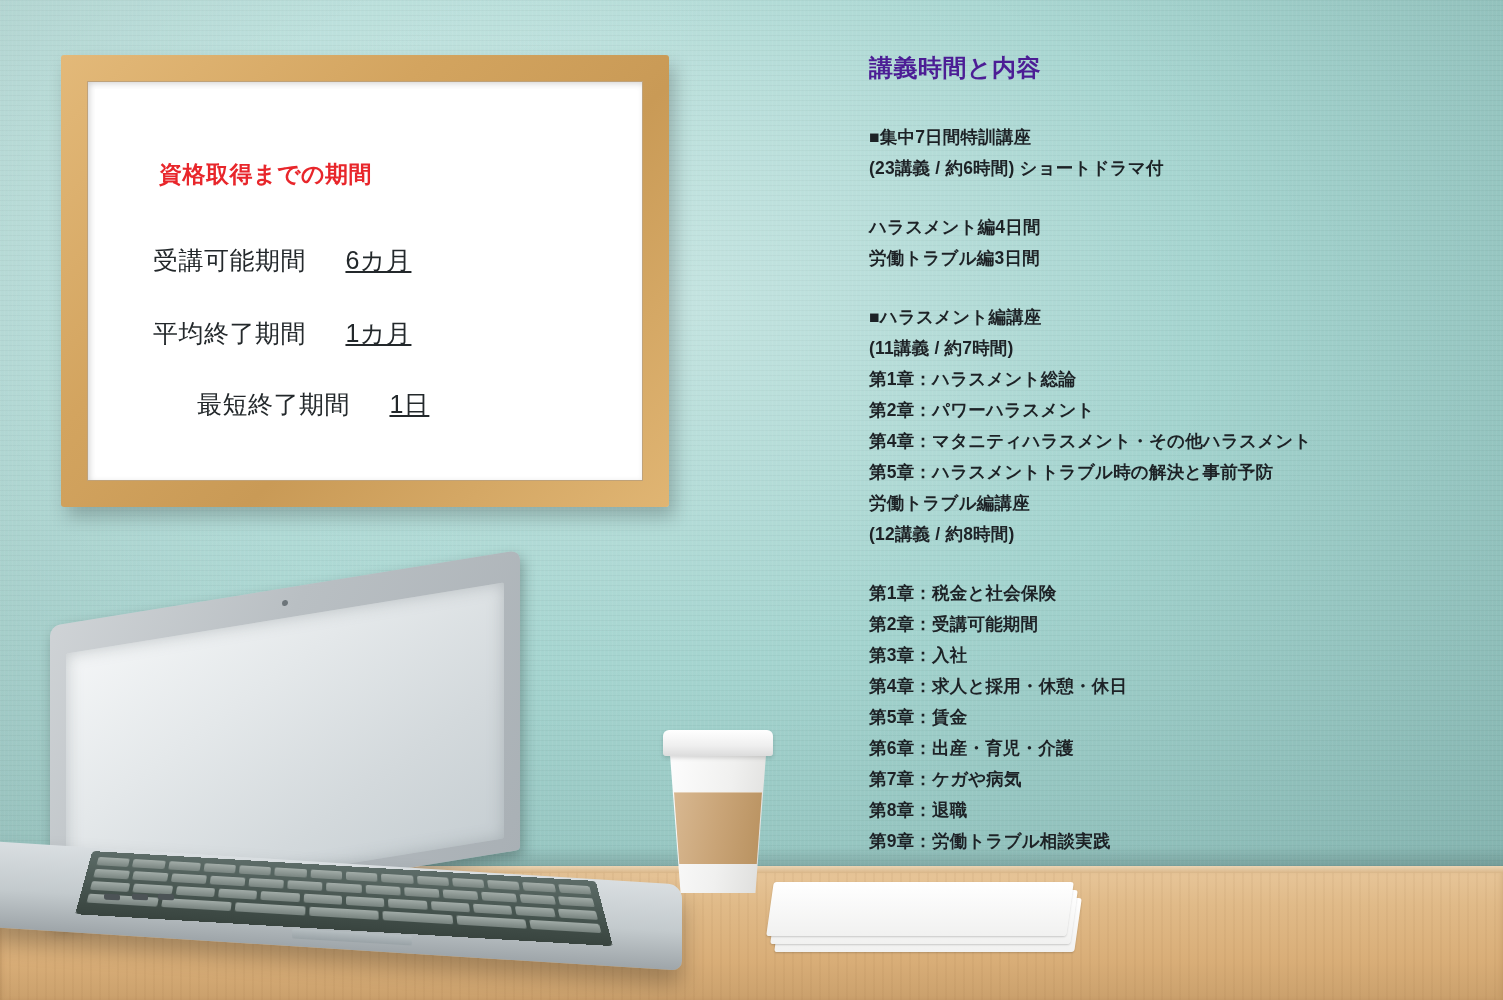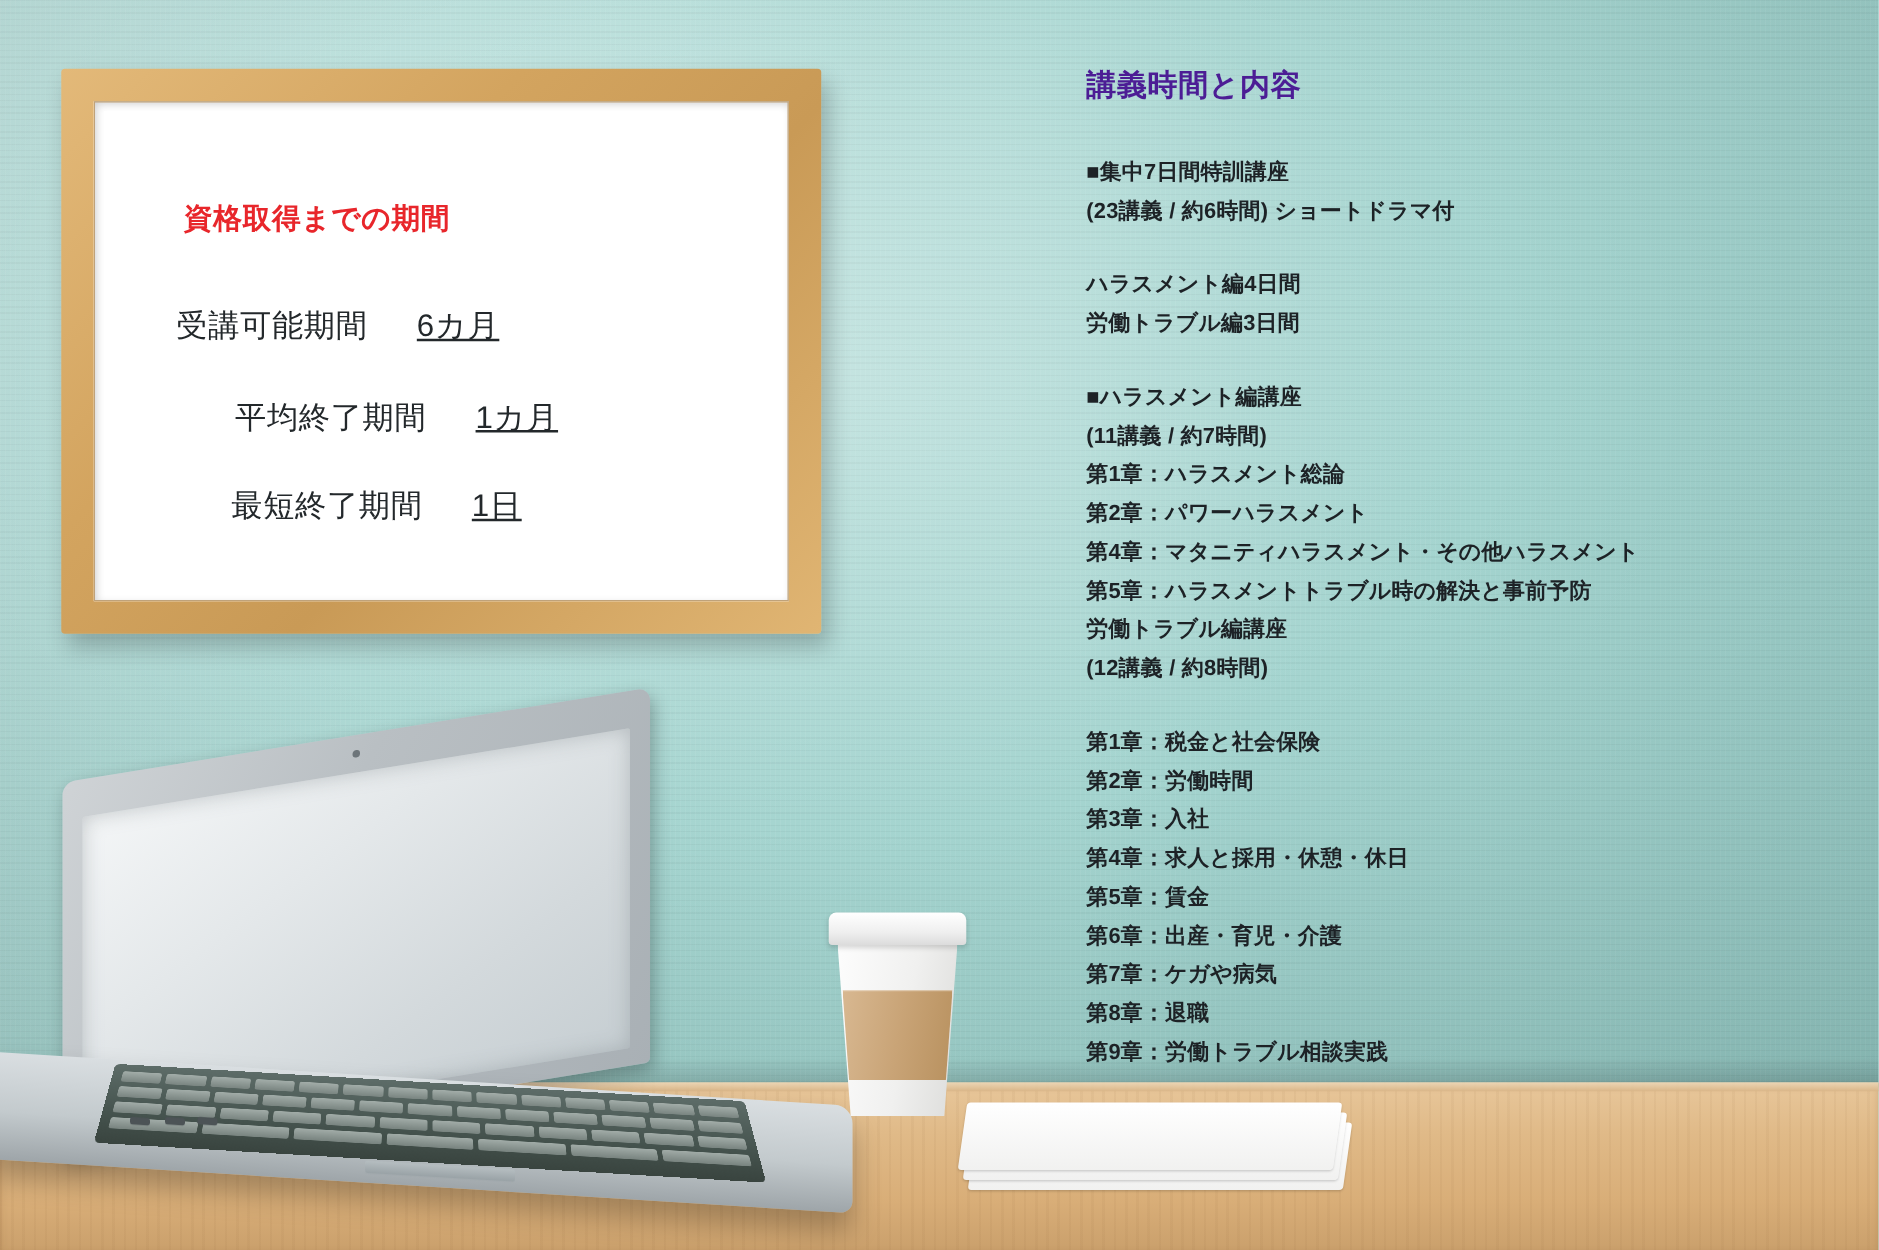--- a/index.html
+++ b/index.html
@@ -68,21 +68,21 @@
     left: 0;
     top: 846px;
     width: 1503px;
     height: 24px;
     background: linear-gradient(180deg, rgba(0,0,0,0) 0%, rgba(0,0,0,0.16) 100%);
   }
 
   
   #frame {
     position: absolute;
-    left: 49px;
+    left: 61px;
     top: 55px;
     width: 608px;
     height: 452px;
     background: linear-gradient(135deg, #e3b979 0%, #d3a45f 35%, #c99a56 60%, #e0b573 100%);
     border-radius: 3px;
     box-shadow: 6px 10px 18px rgba(0,0,0,0.22);
     text-align: center;
   }
   #frame .inner-bevel {
     position: absolute;
@@ -113,21 +113,21 @@
     position: absolute;
     left: 58px;
     font-size: 25px;
     color: #23282b;
     white-space: nowrap;
     letter-spacing: 0.5px;
   }
   .board-row .label { display: inline-block; }
   .board-row .value { display: inline-block; margin-left: 32px; text-decoration: underline; }
   #board-row-0 { top: 155px; }
-  #board-row-1 { top: 228px; margin-left: 47px; }
+  #board-row-1 { top: 228px; }
   #board-row-2 { top: 299px; margin-left: 44px; }
 
   
   #content-col {
     position: absolute;
     left: 869px;
     top: 52px;
     width: 600px;
   }
   #content-heading {
@@ -349,21 +349,21 @@
         <div class="txt-line">■ハラスメント編講座</div>
         <div class="txt-line">(11講義 / 約7時間)</div>
         <div class="txt-line">第1章：ハラスメント総論</div>
         <div class="txt-line">第2章：パワーハラスメント</div>
         <div class="txt-line">第4章：マタニティハラスメント・その他ハラスメント</div>
         <div class="txt-line">第5章：ハラスメントトラブル時の解決と事前予防</div>
         <div class="txt-line">労働トラブル編講座</div>
         <div class="txt-line">(12講義 / 約8時間)</div>
         <div class="txt-gap"></div>
         <div class="txt-line">第1章：税金と社会保険</div>
-        <div class="txt-line">第2章：労働時間</div>
+        <div class="txt-line">第2章：受講可能期間</div>
         <div class="txt-line">第3章：入社</div>
         <div class="txt-line">第4章：求人と採用・休憩・休日</div>
         <div class="txt-line">第5章：賃金</div>
         <div class="txt-line">第6章：出産・育児・介護</div>
         <div class="txt-line">第7章：ケガや病気</div>
         <div class="txt-line">第8章：退職</div>
         <div class="txt-line">第9章：労働トラブル相談実践</div>
       </div>
   </div>
 

